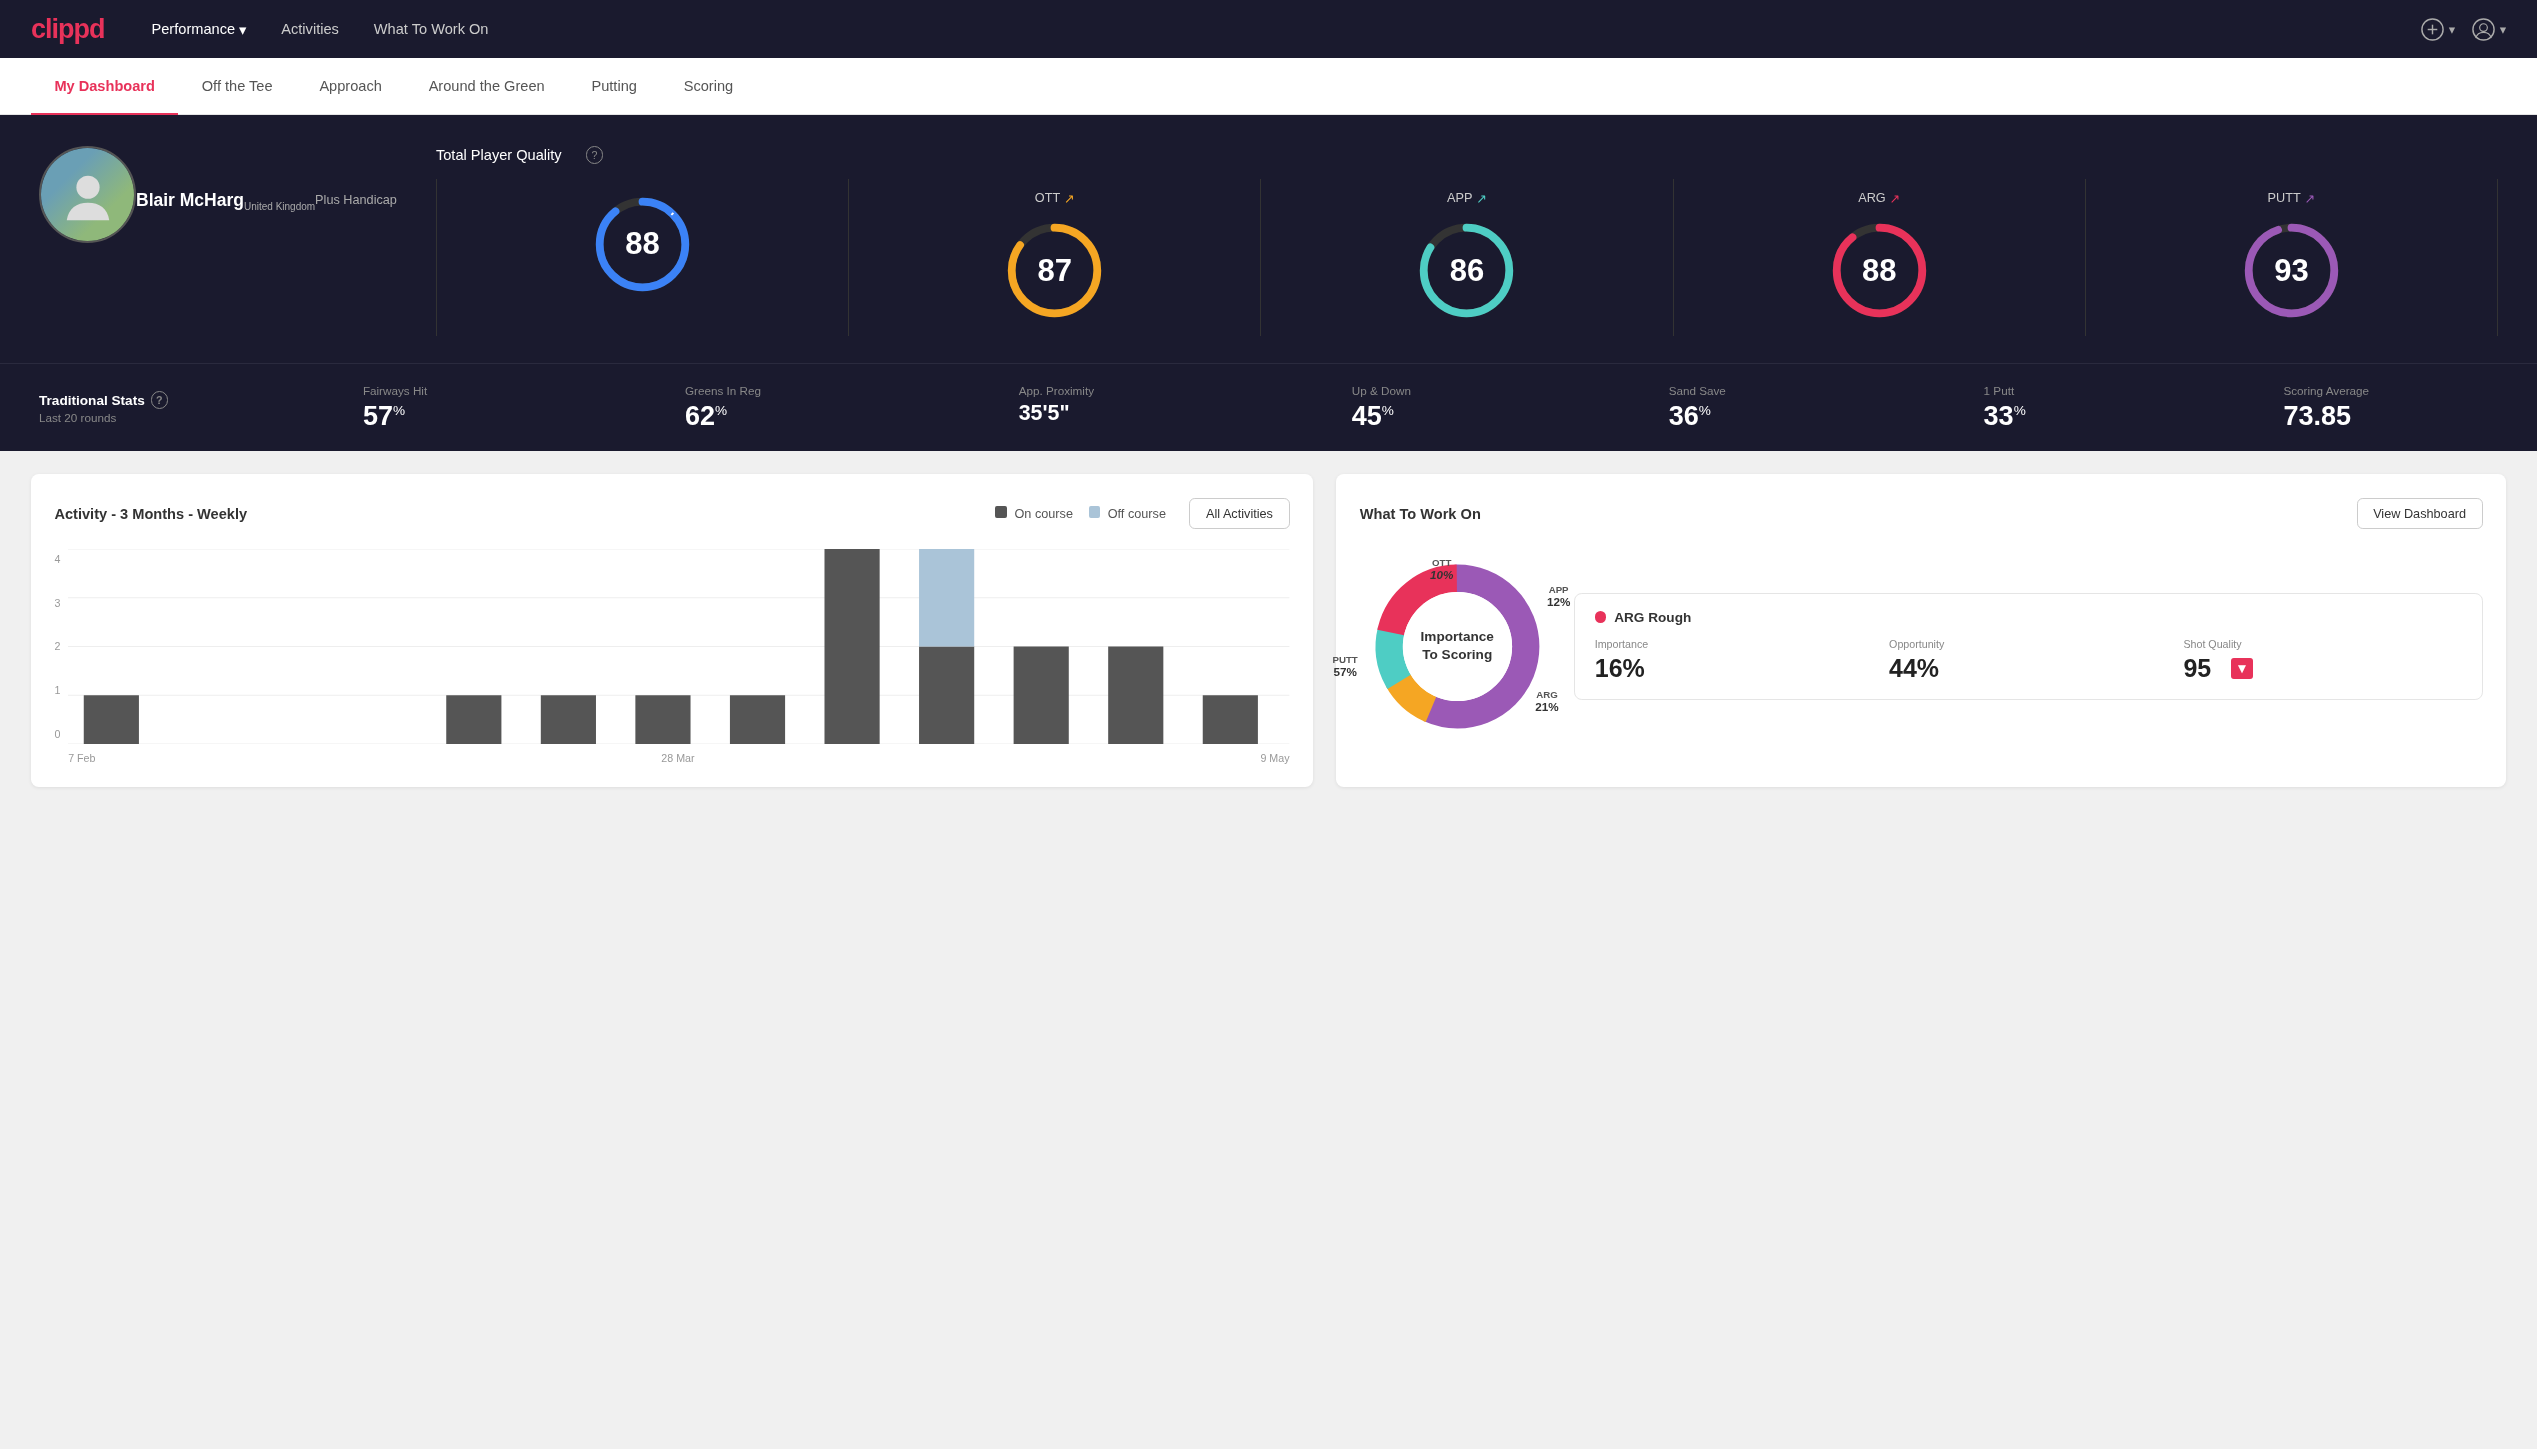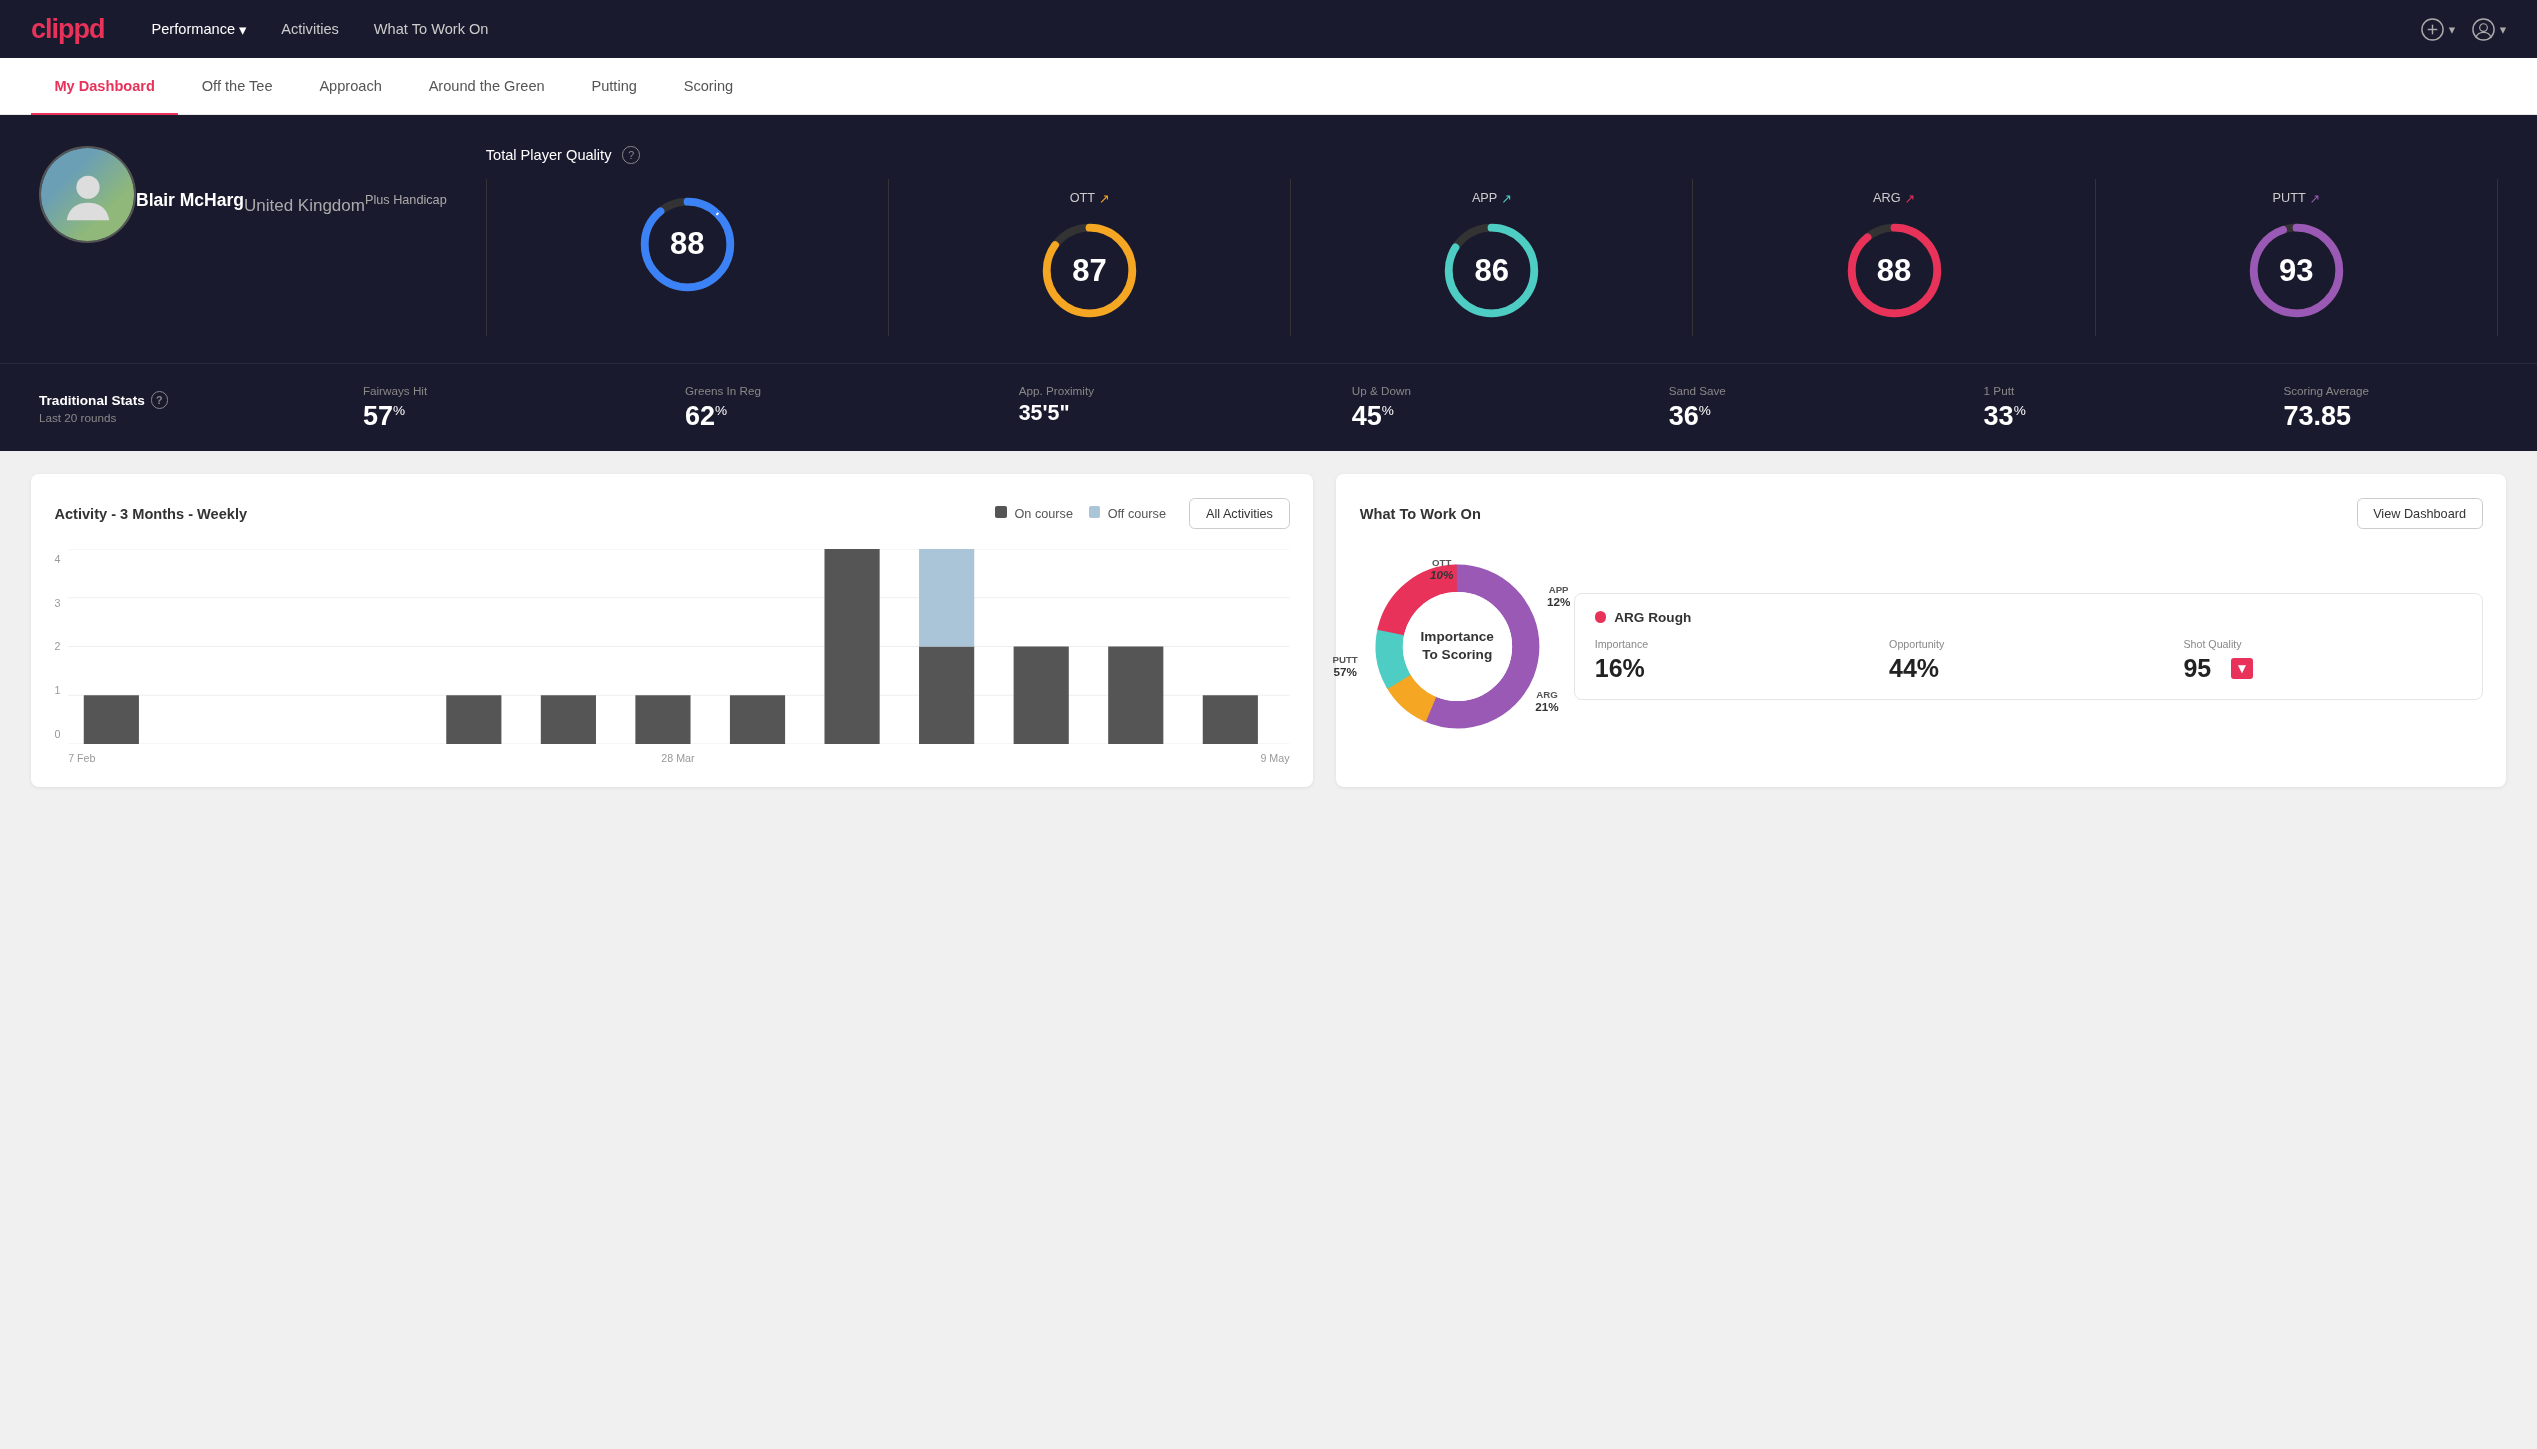--- a/index.html
+++ b/index.html
@@ -111,37 +111,37 @@
       color: #fff;
     }
     .player-name {
       color: #fff;
       font-size: 17.5px;
       font-weight: 700;
       text-align: center;
     }
     .player-country {
       color: #aaa;
-      font-size: 17px;
+      font-size: 10px;
       text-align: center;
       margin-top: 12px;
     }
     .player-handicap {
       color: #aaa;
       font-size: 12.7px;
       text-align: center;
     }
 
     .scores-section {
       flex: 1;
     }
     .scores-header {
       display: flex;
       align-items: center;
-      gap: 11px;
+      gap: 24px;
       margin-bottom: 15.6px;
     }
     .scores-title {
       color: #fff;
       font-size: 14.6px;
       font-weight: 500;
     }
     .help-icon {
       width: 17.5px;
       height: 17.5px;

